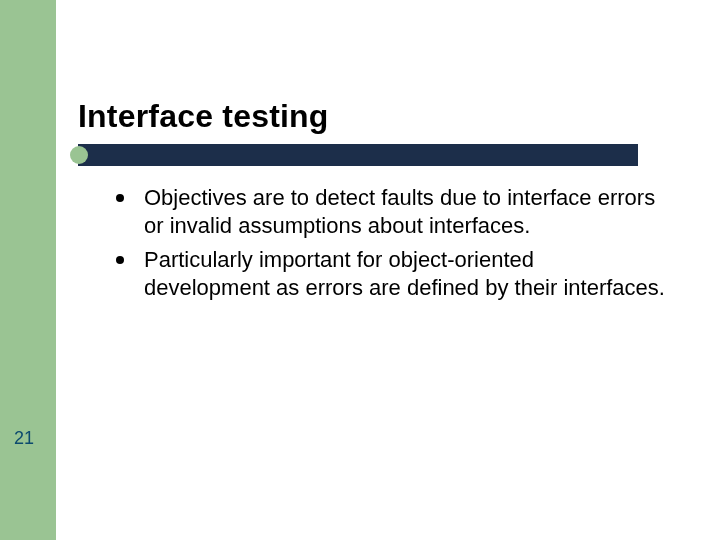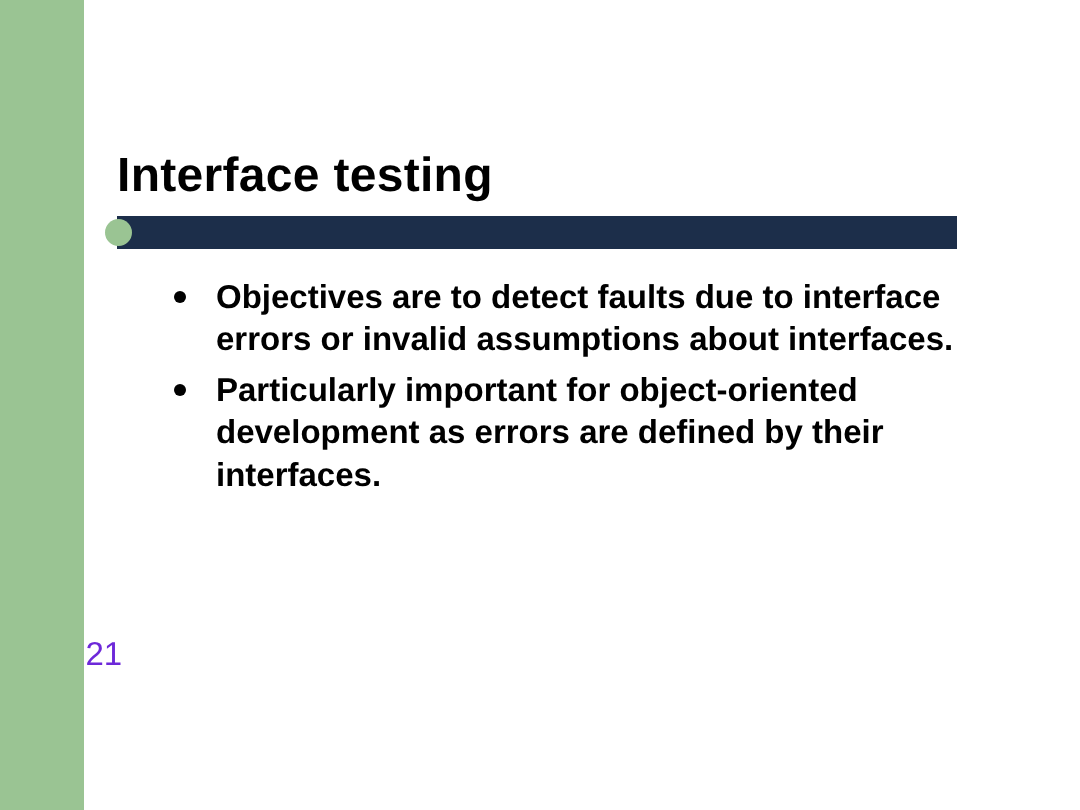--- a/index.html
+++ b/index.html
@@ -67,29 +67,27 @@
     background: #000;
     border-radius: 50%;
     margin-top: 10px;
     margin-right: 20px;
     flex-shrink: 0;
   }
   .bullet-text {
     font-size: 22px;
     color: #000;
     line-height: 1.28;
-    font-weight: bold;
   }
   .page-number {
     position: absolute;
     left: 14px;
     bottom: 14px;
-    font-size: 22px;
-    color: #6d28d9;
-    margin-left: 43px;
+    font-size: 18px;
+    color: #0c4a6e;
   }
 </style>
 </head>
 <body>
 
 <div class="slide">
   <div class="sidebar"></div>
 
   <div class="title-block">
     <div class="title-text">Interface testing</div>

